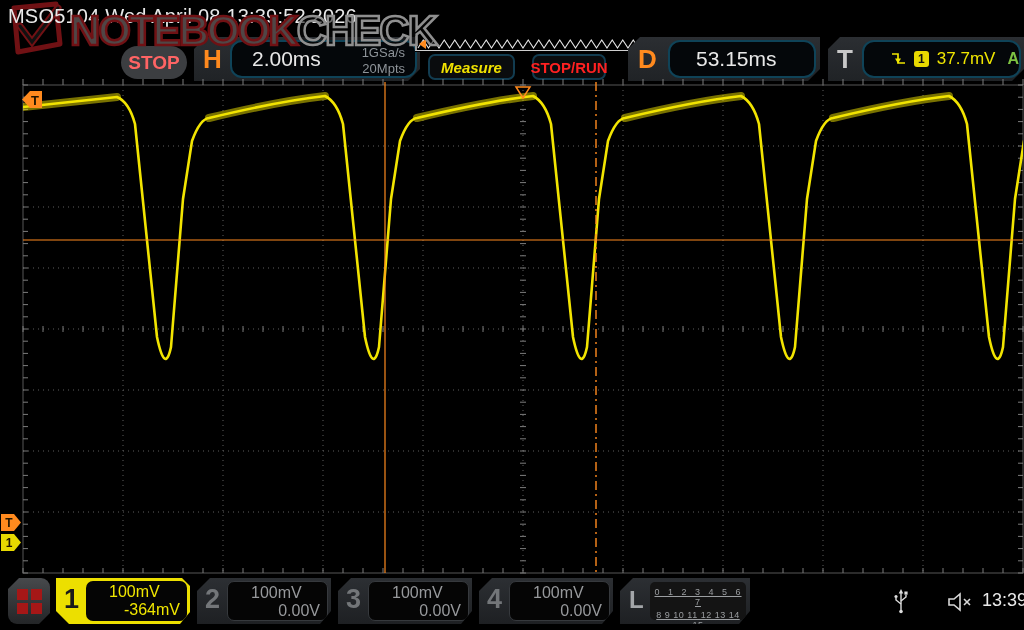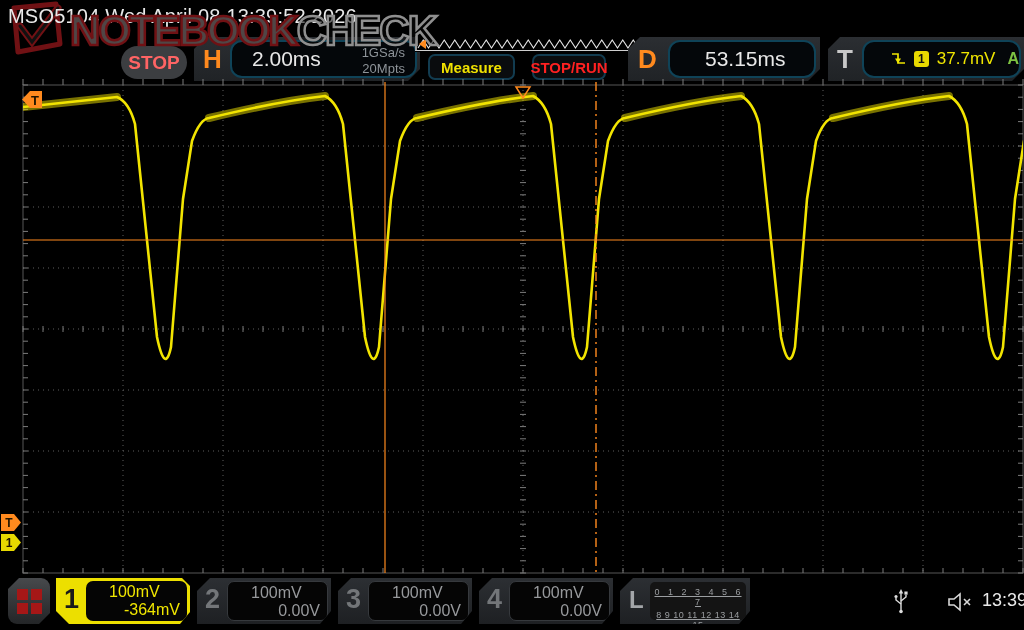--- a/index.html
+++ b/index.html
@@ -20,31 +20,31 @@
   .panelletter { font-size:26px; font-weight:bold; line-height:44px; }
   .panelbox { background:#04070a; border:2px solid #0f4358; border-radius:12px; }
 
   #hpanel { left:194px; top:37px; width:226px; height:44px; }
   #hpanel .panelletter { position:absolute; left:9px; top:0; color:#ff8a1e; }
   #hbox { left:36px; top:3px; width:187px; height:38px; display:flex; align-items:center; }
   #htimebase { margin-left:20px; color:#e8e8e8; font-size:21px; }
   #hrate { position:absolute; right:10px; top:3px; text-align:right; color:#8e9499; font-size:13px; line-height:1.22; }
 
   #preview { left:415px; top:35px; width:220px; height:17px; background:#000; }
-  #measurebtn { left:428px; top:54px; width:87px; height:26px; }
+  #measurebtn { left:428px; top:54px; width:87px; height:26px;font-style:italic; }
   #stoprunbtn { left:532px; top:54px; width:74px; height:26px; }
   .topbtn { background:#0a0c0e; border:2px solid #123c50; border-radius:7px;
     display:flex; align-items:center; justify-content:center; font-size:15px; font-weight:bold; }
   #measurebtn { color:#f0e100; }
   #stoprunbtn { color:#ff2121; }
 
   #dpanel { left:628px; top:37px; width:192px; height:44px; }
   #dpanel .panelletter { position:absolute; left:10px; top:0; color:#ff8a1e; }
   #dbox { left:40px; top:3px; width:148px; height:38px; display:flex; align-items:center; }
-  #ddelay { margin-left:35px; color:#e8e8e8; font-size:21px; }
+  #ddelay { margin-left:26px; color:#e8e8e8; font-size:21px; }
 
   #tpanel { left:828px; top:37px; width:196px; height:44px; }
   #tpanel .panelletter { position:absolute; left:9px; top:0; color:#c8c8c8; }
   #tbox { left:34px; top:3px; width:159px; height:38px; display:flex; align-items:center; gap:8px; padding-left:26px; }
   #tbadge { width:16px; height:16px; background:#e8d900; border-radius:3px; color:#111;
     font-size:12px; font-weight:bold; display:flex; align-items:center; justify-content:center; }
   #tlevel { color:#f0e600; font-size:17px; }
   #tmode { color:#7dc242; font-size:16px; font-weight:bold; margin-left:4px; }
 
   

